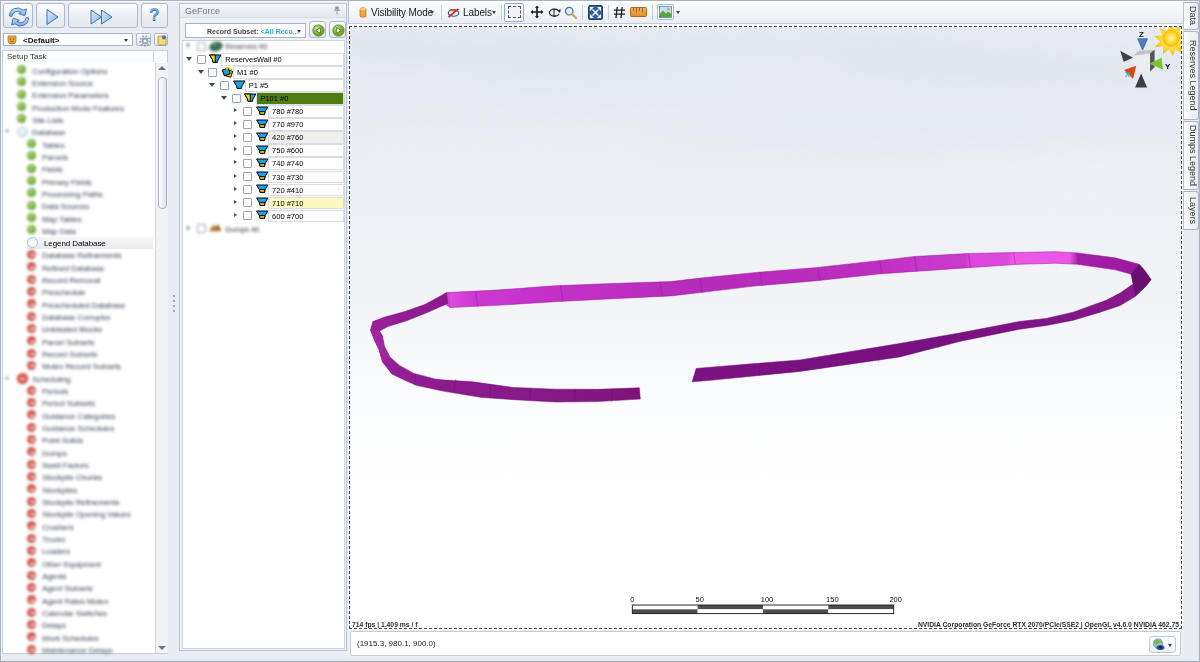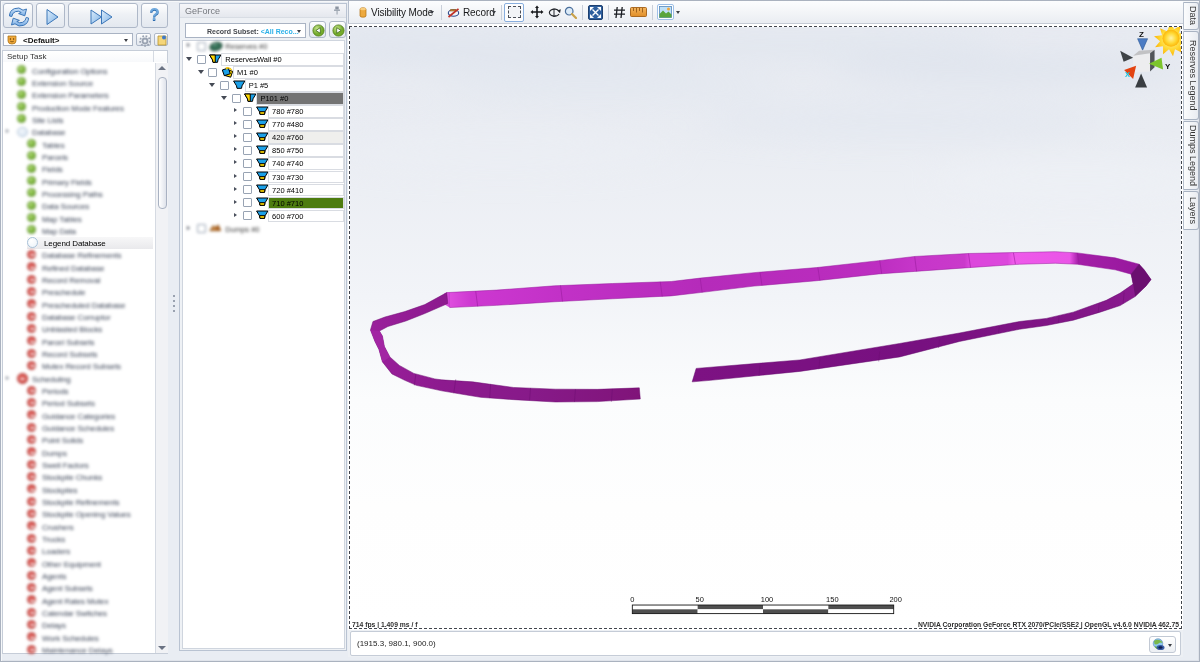--- a/index.html
+++ b/index.html
@@ -366,57 +366,57 @@
       </svg></div>
     <div class="rbox" style="left:64.7px;width:99px;background:#fff;">P1 #5</div>
   </div>
 <div class="rrow" style="left:180px;top:92.2px;width:166px;">
     <div class="oexp" style="left:41.1px;top:4px;"></div>
     <div class="cb" style="left:51.6px;top:1.5px;"></div>
     <div class="abs" style="left:64.4px;top:0.5px;"><svg width="12.5" height="9.5" viewBox="0 0 15 11">
         <path d="M0.7 1 H14.3 L10.8 6.8 L10.2 9.8 H4.8 L4.2 6.8 Z" fill="#1ba0e8" stroke="#000" stroke-width="1.2"></path>
         <path d="M0.7 1 H7.5 V9.8 H4.8 L4.2 6.8 Z" fill="#ffd800" stroke="#000" stroke-width="1.2"></path>
       </svg></div>
-    <div class="rbox" style="left:76.4px;width:88px;background:#737373;">P101 #0</div>
+    <div class="rbox" style="left:76.4px;width:88px;background:#4d7c0f;">P101 #0</div>
   </div>
 <div class="rrow" style="left:180px;top:105.2px;width:166px;">
     <div class="cexp" style="left:53.8px;top:3px;"></div>
     <div class="cb" style="left:63.3px;top:1.5px;"></div>
     <div class="abs" style="left:76.1px;top:0.5px;"><svg width="12.5" height="9.5" viewBox="0 0 15 11">
         <path d="M0.7 1 H14.3 L10.8 6.8 L10.2 9.8 H4.8 L4.2 6.8 Z" fill="#1ba0e8" stroke="#000" stroke-width="1.2"></path>
         <path d="M4.3 6.6 H10.7 L10.2 9.8 H4.8 Z" fill="#ffd800" stroke="#000" stroke-width="1.2"></path>
       </svg></div>
     <div class="rbox" style="left:88.1px;width:76px;background:#fff;">780 #780</div>
   </div>
 <div class="rrow" style="left:180px;top:118.3px;width:166px;">
     <div class="cexp" style="left:53.8px;top:3px;"></div>
     <div class="cb" style="left:63.3px;top:1.5px;"></div>
     <div class="abs" style="left:76.1px;top:0.5px;"><svg width="12.5" height="9.5" viewBox="0 0 15 11">
         <path d="M0.7 1 H14.3 L10.8 6.8 L10.2 9.8 H4.8 L4.2 6.8 Z" fill="#1ba0e8" stroke="#000" stroke-width="1.2"></path>
         <path d="M4.3 6.6 H10.7 L10.2 9.8 H4.8 Z" fill="#ffd800" stroke="#000" stroke-width="1.2"></path>
       </svg></div>
-    <div class="rbox" style="left:88.1px;width:76px;background:#fff;">770 #480</div>
+    <div class="rbox" style="left:88.1px;width:76px;background:#fff;">770 #970</div>
   </div>
 <div class="rrow" style="left:180px;top:131.4px;width:166px;">
     <div class="cexp" style="left:53.8px;top:3px;"></div>
     <div class="cb" style="left:63.3px;top:1.5px;"></div>
     <div class="abs" style="left:76.1px;top:0.5px;"><svg width="12.5" height="9.5" viewBox="0 0 15 11">
         <path d="M0.7 1 H14.3 L10.8 6.8 L10.2 9.8 H4.8 L4.2 6.8 Z" fill="#1ba0e8" stroke="#000" stroke-width="1.2"></path>
         <path d="M4.3 6.6 H10.7 L10.2 9.8 H4.8 Z" fill="#ffd800" stroke="#000" stroke-width="1.2"></path>
       </svg></div>
     <div class="rbox" style="left:88.1px;width:76px;background:#efefed;">420 #760</div>
   </div>
 <div class="rrow" style="left:180px;top:144.4px;width:166px;">
     <div class="cexp" style="left:53.8px;top:3px;"></div>
     <div class="cb" style="left:63.3px;top:1.5px;"></div>
     <div class="abs" style="left:76.1px;top:0.5px;"><svg width="12.5" height="9.5" viewBox="0 0 15 11">
         <path d="M0.7 1 H14.3 L10.8 6.8 L10.2 9.8 H4.8 L4.2 6.8 Z" fill="#1ba0e8" stroke="#000" stroke-width="1.2"></path>
         <path d="M4.3 6.6 H10.7 L10.2 9.8 H4.8 Z" fill="#ffd800" stroke="#000" stroke-width="1.2"></path>
       </svg></div>
-    <div class="rbox" style="left:88.1px;width:76px;background:#fff;">850 #750</div>
+    <div class="rbox" style="left:88.1px;width:76px;background:#fff;">750 #600</div>
   </div>
 <div class="rrow" style="left:180px;top:157.4px;width:166px;">
     <div class="cexp" style="left:53.8px;top:3px;"></div>
     <div class="cb" style="left:63.3px;top:1.5px;"></div>
     <div class="abs" style="left:76.1px;top:0.5px;"><svg width="12.5" height="9.5" viewBox="0 0 15 11">
         <path d="M0.7 1 H14.3 L10.8 6.8 L10.2 9.8 H4.8 L4.2 6.8 Z" fill="#1ba0e8" stroke="#000" stroke-width="1.2"></path>
         <path d="M4.3 6.6 H10.7 L10.2 9.8 H4.8 Z" fill="#ffd800" stroke="#000" stroke-width="1.2"></path>
       </svg></div>
     <div class="rbox" style="left:88.1px;width:76px;background:#fff;">740 #740</div>
   </div>
@@ -438,21 +438,21 @@
       </svg></div>
     <div class="rbox" style="left:88.1px;width:76px;background:#fff;">720 #410</div>
   </div>
 <div class="rrow" style="left:180px;top:196.6px;width:166px;">
     <div class="cexp" style="left:53.8px;top:3px;"></div>
     <div class="cb" style="left:63.3px;top:1.5px;"></div>
     <div class="abs" style="left:76.1px;top:0.5px;"><svg width="12.5" height="9.5" viewBox="0 0 15 11">
         <path d="M0.7 1 H14.3 L10.8 6.8 L10.2 9.8 H4.8 L4.2 6.8 Z" fill="#1ba0e8" stroke="#000" stroke-width="1.2"></path>
         <path d="M4.3 6.6 H10.7 L10.2 9.8 H4.8 Z" fill="#ffd800" stroke="#000" stroke-width="1.2"></path>
       </svg></div>
-    <div class="rbox" style="left:88.1px;width:76px;background:#4d7c0f;">710 #710</div>
+    <div class="rbox" style="left:88.1px;width:76px;background:#fef9c3;">710 #710</div>
   </div>
 <div class="rrow" style="left:180px;top:209.7px;width:166px;">
     <div class="cexp" style="left:53.8px;top:3px;"></div>
     <div class="cb" style="left:63.3px;top:1.5px;"></div>
     <div class="abs" style="left:76.1px;top:0.5px;"><svg width="12.5" height="9.5" viewBox="0 0 15 11">
         <path d="M0.7 1 H14.3 L10.8 6.8 L10.2 9.8 H4.8 L4.2 6.8 Z" fill="#1ba0e8" stroke="#000" stroke-width="1.2"></path>
         <path d="M4.3 6.6 H10.7 L10.2 9.8 H4.8 Z" fill="#ffd800" stroke="#000" stroke-width="1.2"></path>
       </svg></div>
     <div class="rbox" style="left:88.1px;width:76px;background:#fff;">600 #700</div>
   </div>
@@ -472,21 +472,21 @@
 <ellipse cx="4" cy="2" rx="3" ry="1.2" fill="#f7cd7f"></ellipse>
 </svg>
 <span class="tbtxt" style="left:22px;">Visibility Mode</span>
 <div class="darr" style="left:81px;top:10px;"></div>
 <div class="tsep" style="left:92px;"></div>
 <svg width="13" height="11" style="position:absolute;left:98px;top:6px;" viewBox="0 0 13 11">
 <ellipse cx="6.5" cy="6" rx="5.2" ry="3.2" fill="none" stroke="#2e4a8c" stroke-width="1.1"></ellipse>
 <path d="M3.5 2.5 H9 L10 4 H3 Z" fill="#c8863c" stroke="#8a5a1a" stroke-width="0.6"></path>
 <path d="M1.5 10 L11.5 1.8" stroke="#c03026" stroke-width="1.7"></path>
 </svg>
-<span class="tbtxt" style="left:114px;">Record</span>
+<span class="tbtxt" style="left:114px;">Labels</span>
 <div class="darr" style="left:143px;top:10px;"></div>
 <div class="tsep" style="left:152px;"></div>
 <div style="position:absolute;left:155px;top:1.5px;width:20px;height:19px;background:#fdfdfe;border:1px solid #88aede;border-radius:2px;">
 <div style="position:absolute;left:2.5px;top:2.5px;width:13px;height:12px;border:1.2px dashed #4a4f58;background:#f2f4f7;"></div>
 </div>
 <svg width="14" height="14" style="position:absolute;left:181px;top:4px;" viewBox="0 0 14 14">
 <path d="M7 0.5 L9 3 H7.8 V6.2 H11 V5 L13.5 7 L11 9 V7.8 H7.8 V11 H9 L7 13.5 L5 11 H6.2 V7.8 H3 V9 L0.5 7 L3 5 V6.2 H6.2 V3 H5 Z" fill="#16181c"></path>
 </svg>
 <svg width="14" height="13" style="position:absolute;left:198px;top:5px;" viewBox="0 0 14 13">
 <path d="M11.8 5 A5 3.6 0 1 0 12 8" fill="none" stroke="#23262c" stroke-width="1.2"></path>

